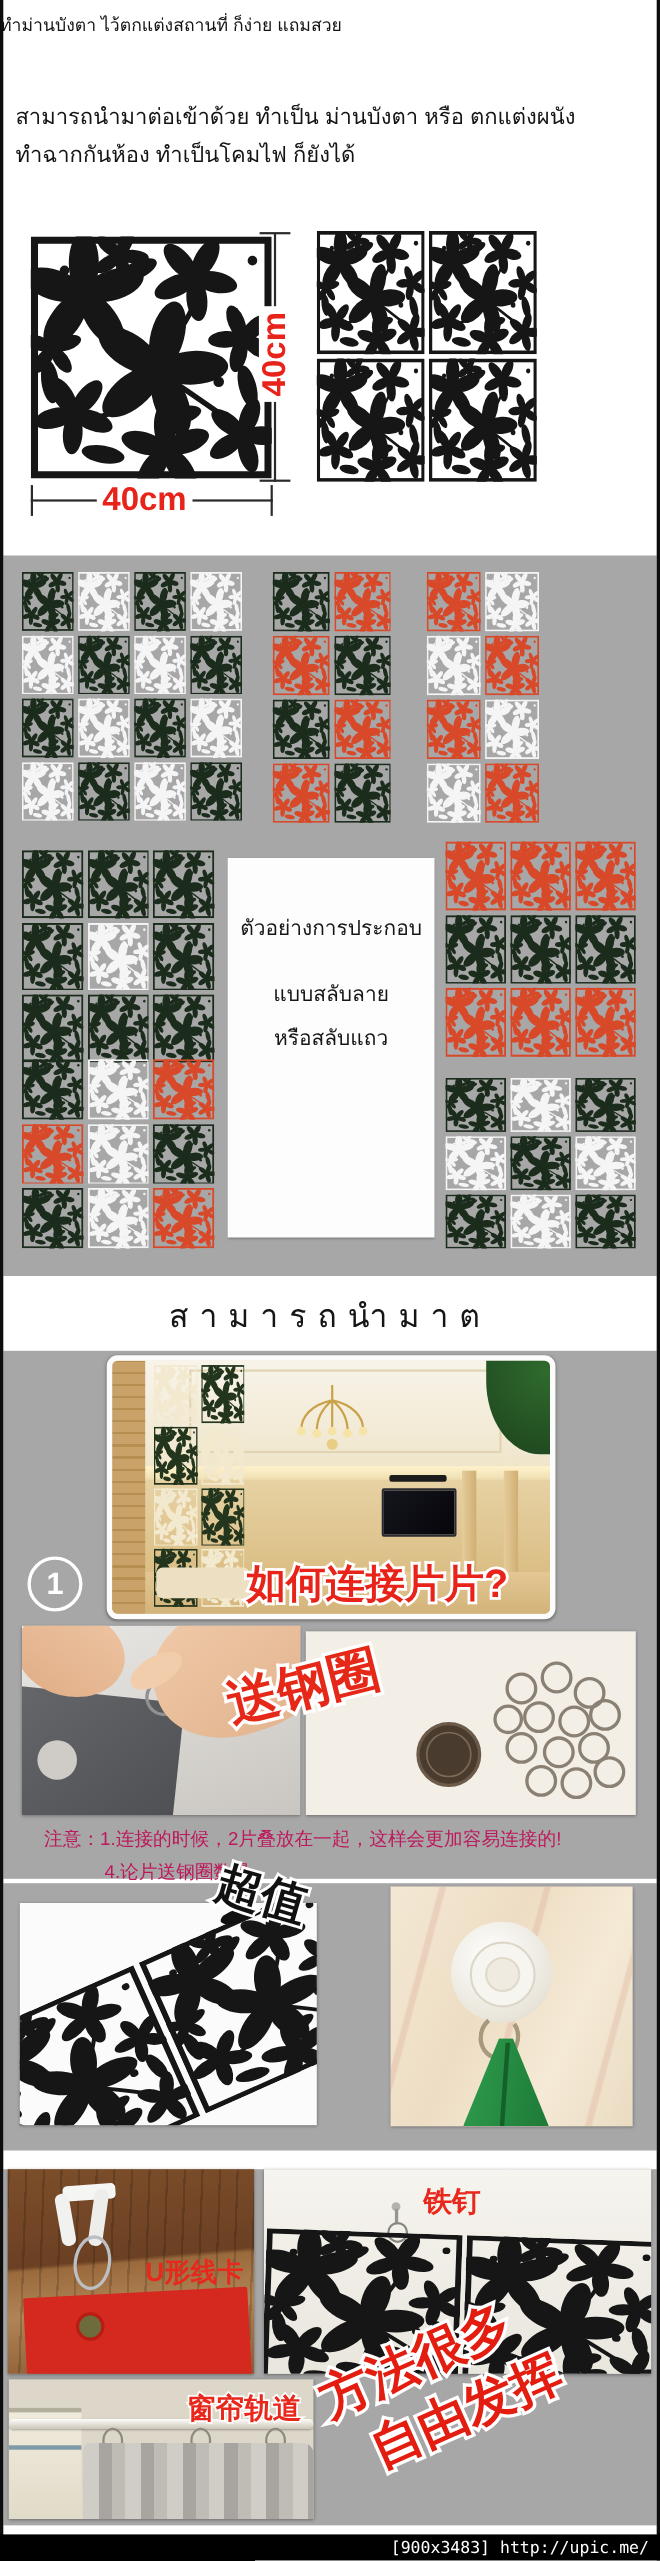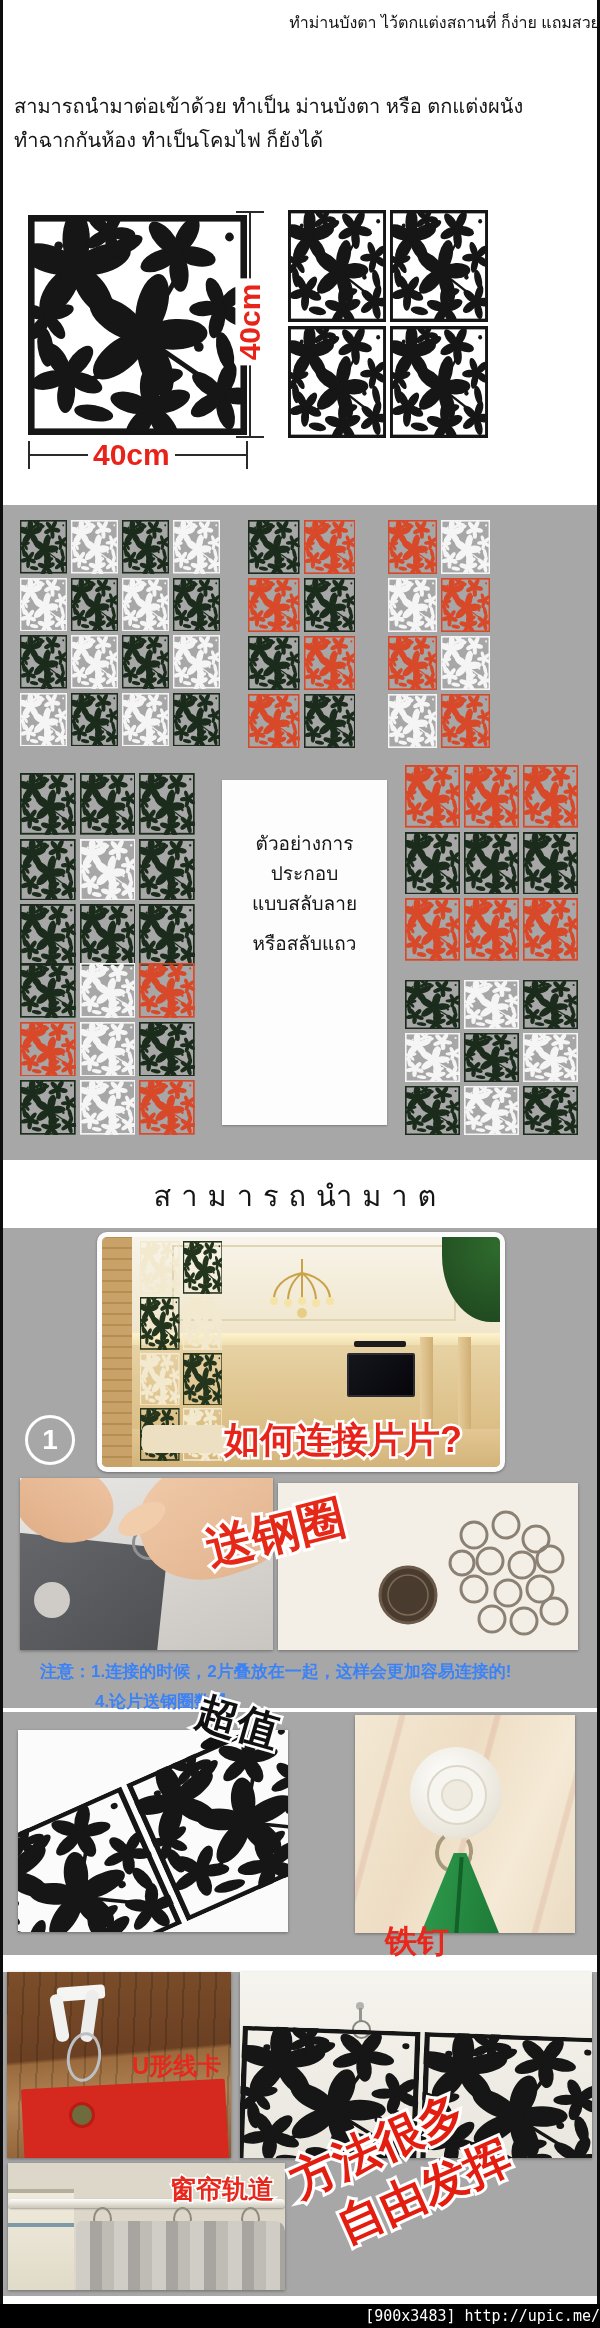--- a/index.html
+++ b/index.html
@@ -10,21 +10,21 @@
   .grayblock{position:absolute;left:3px;width:594px;background:#a7a7a7}
   .thai{color:#141414}
   .pgrid{position:absolute;display:grid;gap:4px}
   .pgrid svg{width:100%;height:100%;display:block}
   .dimline{position:absolute;background:#2a2a2a}
   .dimlabel{position:absolute;font-weight:bold;background:#fff;padding:0 5px;line-height:1}
   .photo{position:absolute;overflow:hidden;box-shadow:0 1px 3px rgba(0,0,0,.35)}
   .ol{position:absolute;font-weight:bold;white-space:nowrap;line-height:1.05}
   .ol .s{position:absolute;left:0;top:0;-webkit-text-stroke:6px #ffffff}
   .ol .f{position:relative}
-  .note{position:absolute;font-weight:bold;color:#3b82f6}
+  .note{position:absolute;font-weight:normal;color:#be185d}
   .redlabel{position:absolute;font-weight:bold;z-index:40}
   .stepcircle{position:absolute;border:3px solid #fff;border-radius:50%;color:#fff;
               display:flex;align-items:center;justify-content:center;font-weight:bold}
   .whitecard{position:absolute;background:#fdfdfd;box-shadow:0 1px 2px rgba(0,0,0,.25)}
   .whitecard div{position:absolute;width:100%;text-align:center;font-size:19px;color:#161616}
   .footerbar{position:absolute;background:#000;color:#fff;text-align:right;
              font-family:"DejaVu Sans Mono",monospace}
 </style>
 </head>
 <body>
@@ -65,21 +65,21 @@
         <circle cx="92" cy="10" r="2"></circle>
   </g>
 </defs>
 </svg>
 
 <div class="page">
 
   <div class="edge" style="left:0"></div>
   <div class="edge" style="left:597px"></div>
 
-  <div class="abs thai" style="left:0;right:0;top:10px;text-align:right;font-size:16px">ทำม่านบังตา  ไว้ตกแต่งสถานที่ ก็ง่าย  แถมสวย</div>
+  <div class="abs thai" style="left:0;right:0;top:10px;text-align:left;font-size:16px">ทำม่านบังตา  ไว้ตกแต่งสถานที่ ก็ง่าย  แถมสวย</div>
   <div class="abs thai" style="left:14px;top:124px;font-size:20px">ทำฉากกันห้อง    ทำเป็นโคมไฟ ก็ยังได้</div>
   <div class="abs thai" style="left:14px;top:90px;font-size:20px">สามารถนำมาต่อเข้าด้วย  ทำเป็น ม่านบังตา  หรือ ตกแต่งผนัง</div>
 
   <svg class="abs" viewBox="0 0 100 100" preserveAspectRatio="none" style="left:28px;top:215px;width:219px;height:220px;color:#161616">
       <use href="#floral"></use>
     </svg>
 
   <div class="dimline" style="left:249px;top:212px;width:2px;height:70px"></div>
   <div class="dimline" style="left:249px;top:362px;width:2px;height:76px"></div>
   <div class="dimline" style="left:236px;top:211px;width:28px;height:2px"></div>
@@ -322,21 +322,21 @@
         <use href="#floral"></use>
       </svg>
       <svg viewBox="0 0 100 100" preserveAspectRatio="none" style="color: rgb(245, 245, 245);">
         <use href="#floral"></use>
       </svg>
       <svg viewBox="0 0 100 100" preserveAspectRatio="none" style="color: rgb(27, 44, 28);">
         <use href="#floral"></use>
       </svg>
     </div>
 
-  <div class="whitecard" style="left:222px;top:780px;width:165px;height:345px">
+  <div class="whitecard" style="left:207px;top:780px;width:188px;height:345px">
     <div style="top:48px">ตัวอย่างการประกอบ</div>
     <div style="top:148px">หรือสลับแถว</div>
     <div style="top:108px">แบบสลับลาย</div>
   </div>
 
   <div class="abs" style="left:0;right:0;top:1173px;text-align:center;font-size:29px;letter-spacing:10px;color:#151515">สามารถนำมาต</div>
 
   <div class="grayblock" style="top:1228px;height:480px"></div>
 
   <div class="photo" style="left:97px;top:1232px;width:398px;height:230px;border:5px solid #fcfcfc;border-radius:10px;background:#e8d9b4">
@@ -488,21 +488,21 @@
       <div class="pgrid" style="left: 0px; top: 0px; width: 360px; height: 148px; gap: 4px; grid-template-columns: repeat(2, 1fr); grid-template-rows: repeat(1, 1fr);">
           <svg viewBox="0 0 100 100" preserveAspectRatio="none" style="color: rgb(22, 22, 22);">
             <use href="#floral"></use>
           </svg>
           <svg viewBox="0 0 100 100" preserveAspectRatio="none" style="color: rgb(22, 22, 22);">
             <use href="#floral"></use>
           </svg>
         </div>
     </div>
   </div>
-  <div class="redlabel" style="left:385px;top:1920px;font-size:32px;color:#e8281c">铁钉</div>
+  <div class="redlabel" style="left:385px;top:1984px;font-size:26px;color:#e8281c">铁钉</div>
 
   <div class="photo" style="left:8px;top:2163px;width:277px;height:127px;background:#dcd7c9">
     <div class="abs" style="left:0;top:26px;width:66px;height:101px;background:linear-gradient(#efeadb,#e0dbc8);border-top:4px solid #b4ae9d"></div>
     <div class="abs" style="left:0;top:60px;width:66px;height:4px;background:#7e9aa8"></div>
     <div class="abs" style="left:0;top:36px;width:277px;height:9px;background:linear-gradient(#fdfdfb,#ccc7b8);border-radius:4px;box-shadow:0 1px 2px rgba(0,0,0,.3)"></div>
     <div class="abs" style="left:85px;top:44px;width:15px;height:20px;border:2px solid #8f8a7e;border-radius:50%"></div>
     <div class="abs" style="left:165px;top:44px;width:15px;height:20px;border:2px solid #8f8a7e;border-radius:50%"></div>
     <div class="abs" style="left:233px;top:44px;width:15px;height:20px;border:2px solid #8f8a7e;border-radius:50%"></div>
     <div class="abs" style="left:68px;top:58px;width:209px;height:69px;border-radius:6px 10px 0 0;background:repeating-linear-gradient(90deg,#d0cdc7 0 14px,#a8a5a0 14px 26px,#bfbcb6 26px 38px)"></div>
   </div>
@@ -516,15 +516,15 @@
       <span class="s">方法很多</span>
       <span class="f">方法很多</span>
     </div>
     <div class="ol" style="position:relative;margin-left:24px;margin-top:12px;font-size:46px;color:#e31d10">
       <span class="s">自由发挥</span>
       <span class="f">自由发挥</span>
     </div>
   </div>
 
   <div class="abs" style="left:0;top:2296px;width:600px;height:8px;background:#fff"></div>
-  <div class="footerbar" style="left:0;top:2304px;width:600px;height:24px;line-height:24px;font-size:15px;box-sizing:border-box;z-index:70">[900x3483] http://upic.me/</div>
+  <div class="footerbar" style="left:0;top:2304px;width:600px;height:24px;line-height:24px;font-size:15px;padding-right:10px;box-sizing:border-box;z-index:70">[900x3483] http://upic.me/</div>
 
 </div>
 
 </body></html>

